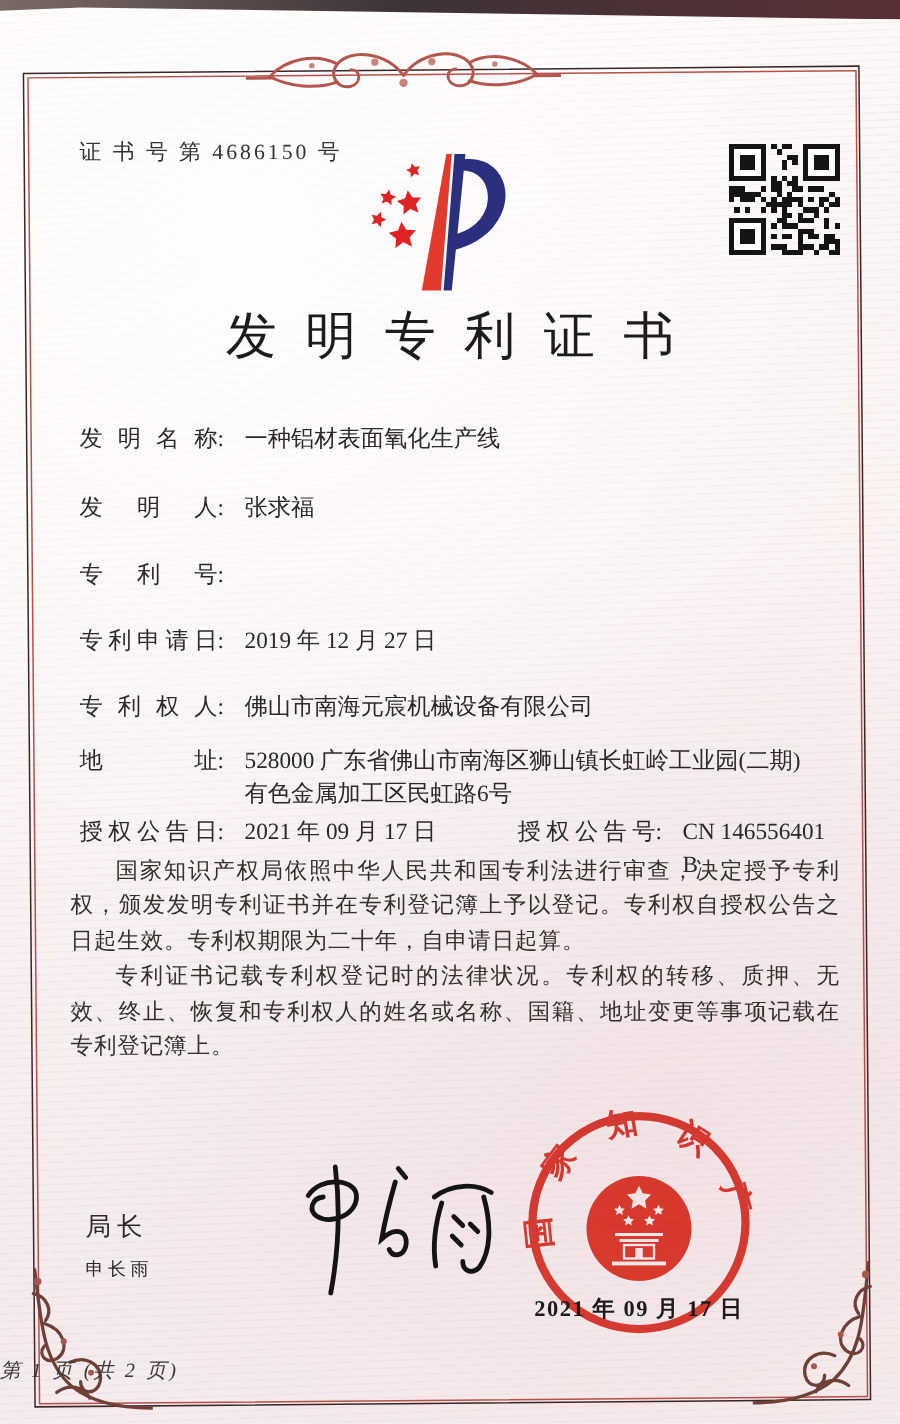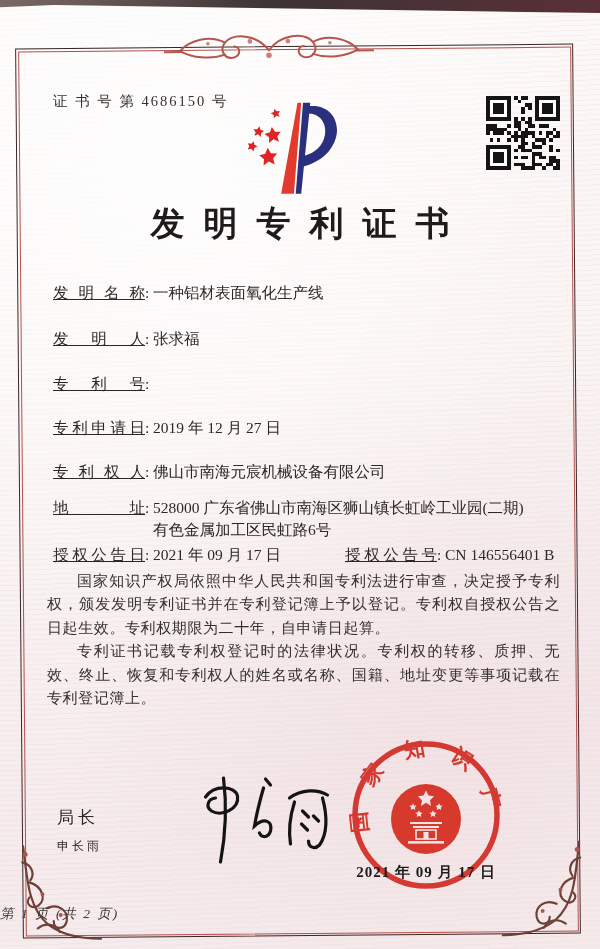--- a/index.html
+++ b/index.html
@@ -28,26 +28,26 @@
   .frame::before{
     content:'';position:absolute;inset:1.5px;border:1px solid #b5504c;
   }
   .orn-top{position:absolute;top:-17px;left:50%;transform:translateX(-62%);width:210px;height:36px;}
   .orn-bl{position:absolute;left:-8px;bottom:-11px;width:86px;height:104px;}
   .orn-br{position:absolute;right:-8px;bottom:-11px;width:86px;height:104px;transform:scaleX(-1);}
   .abs{position:absolute;}
   .cert-no{left:53px;top:92px;font-size:14.5px;letter-spacing:2px;color:#35322f;}
   .logo{left:243px;top:96px;width:100px;height:108px;}
   .qr{left:486px;top:96px;width:74px;height:74px;}
-  .title{left:0;right:0;top:201px;text-align:center;font-size:34px;font-weight:bold;
+  .title{left:0;right:0;top:201px;text-align:center;font-size:34px;font-weight:normal;
          letter-spacing:19px;padding-left:19px;color:#1e1c1a;}
   .row{left:53px;right:38px;display:flex;font-size:15.5px;line-height:22px;}
   .fkey{flex:0 0 auto;width:100px;white-space:nowrap;}
-  .flabel{display:inline-block;width:92px;text-align:justify;text-align-last:justify;text-decoration:underline;}
-  .fval{flex:1;}
+  .flabel{display:inline-block;width:92px;text-align:justify;text-align-last:justify;}
+  .fval{margin-left:10px;flex:1;}
   .val-patentno{color:#2e3a64;letter-spacing:1px;}
   .pairA{flex:0 0 292px;display:flex;}
   .pairB{display:flex;flex:1;}
   .paras{left:47px;right:40px;top:570px;font-size:15px;line-height:23.4px;
          letter-spacing:.6px;color:#33302c;text-align:justify;}
   .paras p{margin:0;text-indent:2em;}
   .director-label{left:57px;top:806px;font-size:17px;letter-spacing:4px;}
   .director-name{left:57px;top:838px;font-size:12px;letter-spacing:3px;}
   .signature{left:183px;top:772px;width:155px;height:100px;mix-blend-mode:multiply;}
   .seal{left:346px;top:731px;width:160px;height:164px;mix-blend-mode:multiply;opacity:.95;}

